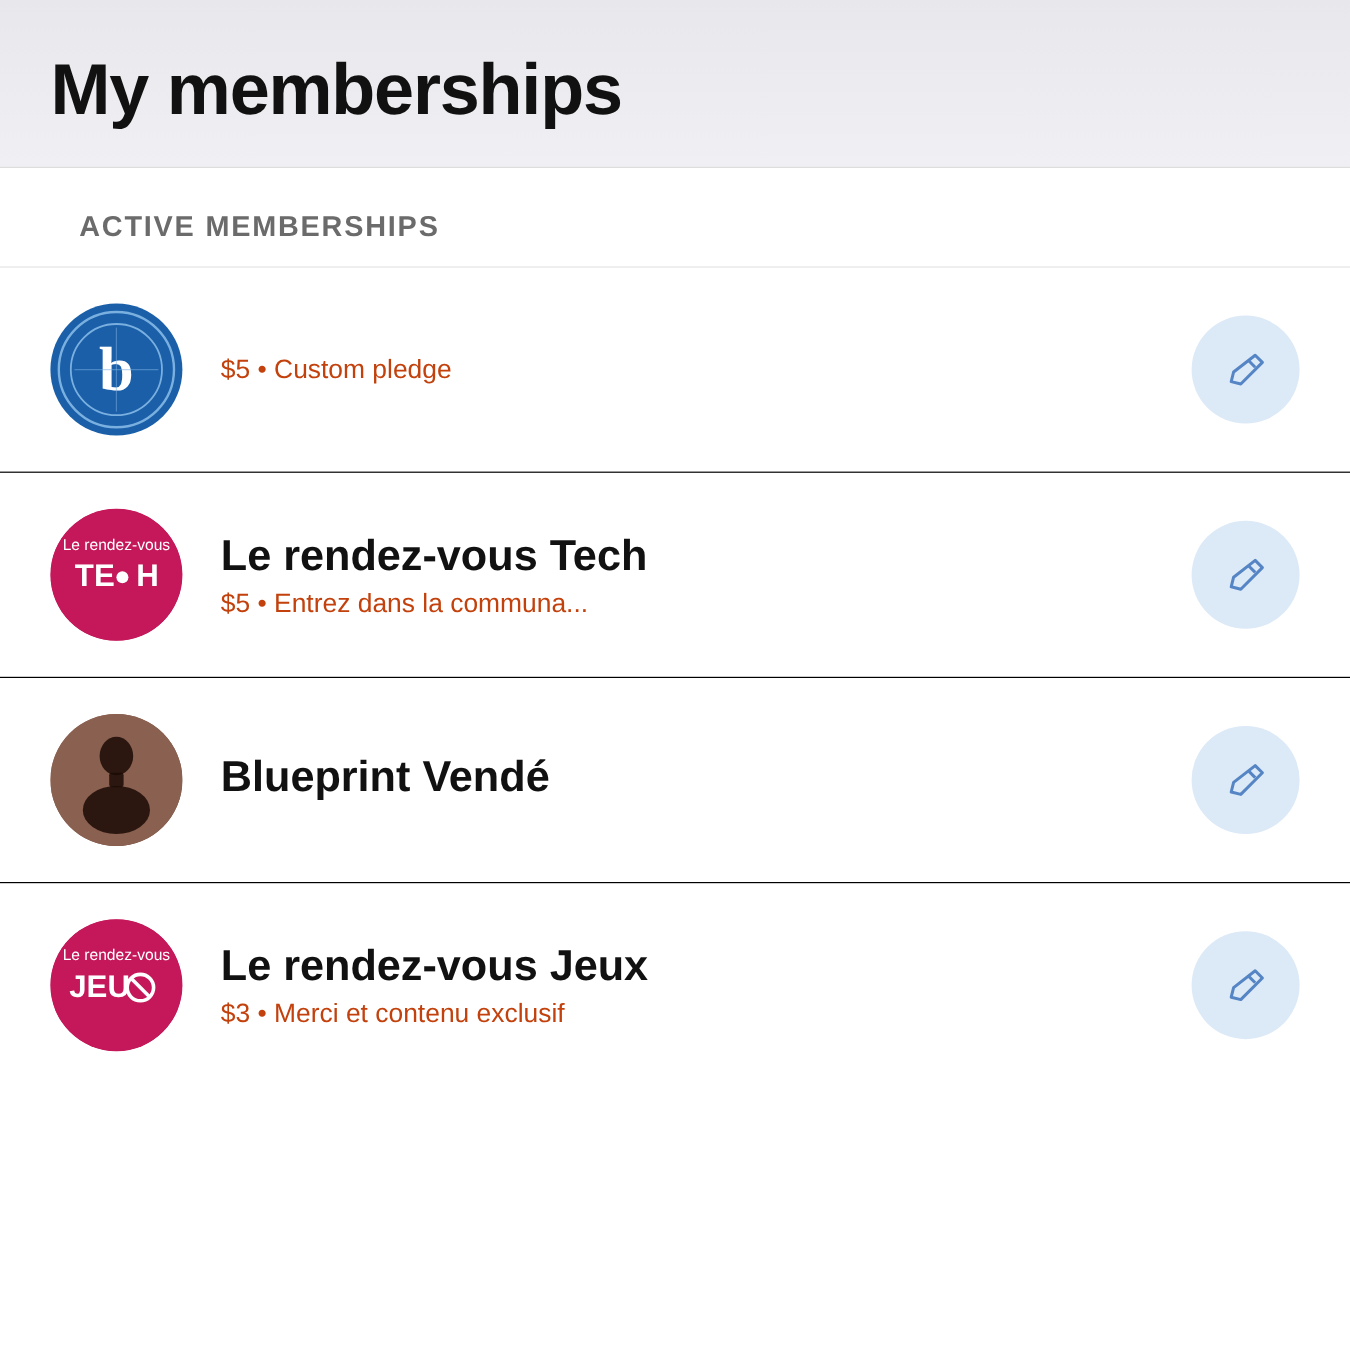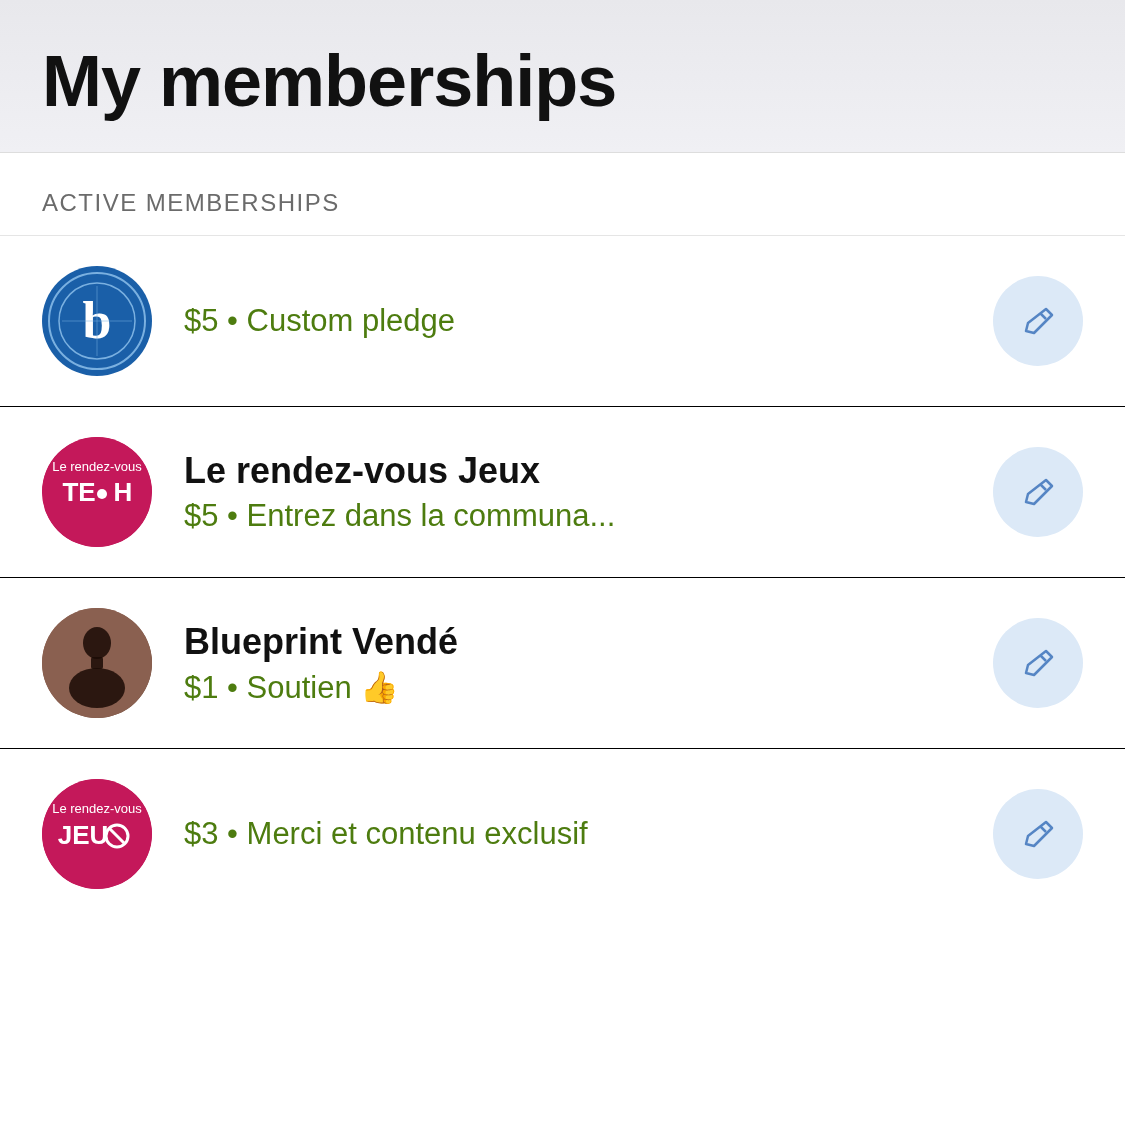--- a/index.html
+++ b/index.html
@@ -15,41 +15,42 @@
       min-height: 1134px;
     }
 
     .page-header {
       background: linear-gradient(to bottom, #e8e8ec, #f0f0f4);
       padding: 40px 42px 30px 42px;
       border-bottom: 1px solid #ddd;
     }
 
     .page-title {
-      font-size: 72px;
+      font-size: 60px;
       font-weight: 800;
       color: #111;
       letter-spacing: -1px;
     }
 
     .content {
       background: #fff;
       min-height: 1000px;
     }
 
     .section-header {
       padding: 36px 42px 18px 42px;
     }
 
     .section-label {
       font-size: 24px;
-      font-weight: 400;
+      font-weight: 700;
       color: #6b6b6b;
       letter-spacing: 1.5px;
       text-transform: uppercase;
+      margin-left: 24px;
     }
 
     .membership-list {
       list-style: none;
     }
 
     .membership-item {
       display: flex;
       align-items: center;
       padding: 30px 42px;
@@ -94,22 +95,22 @@
     }
 
     .membership-name {
       font-size: 36px;
       font-weight: 600;
       color: #111;
       margin-bottom: 6px;
     }
 
     .membership-detail {
-      font-size: 31px;
-      color: #4d7c0f;
+      font-size: 22px;
+      color: #c2410c;
       font-weight: 400;
     }
 
     .edit-button {
       width: 90px;
       height: 90px;
       border-radius: 50%;
       background: #dce9f7;
       border: none;
       display: flex;
@@ -169,21 +170,21 @@
         <div class="avatar avatar-rdv-tech">
           <svg viewBox="0 0 110 110" xmlns="http://www.w3.org/2000/svg">
             <rect width="110" height="110" rx="55" fill="#c4185a"></rect>
             <text x="55" y="34" text-anchor="middle" font-size="13" font-weight="400" fill="#fff" font-family="Arial, sans-serif">Le rendez-vous</text>
             <text x="37" y="64" text-anchor="middle" font-size="26" font-weight="800" fill="#fff" font-family="Arial, sans-serif">TE</text>
             <circle cx="60" cy="57" r="5" fill="#fff"></circle>
             <text x="81" y="64" text-anchor="middle" font-size="26" font-weight="800" fill="#fff" font-family="Arial, sans-serif">H</text>
           </svg>
         </div>
         <div class="membership-info">
-          <div class="membership-name">Le rendez-vous Jeux</div>
+          <div class="membership-name">Le rendez-vous Tech</div>
           <div class="membership-detail">$5 • Entrez dans la communa...</div>
         </div>
         <button class="edit-button" aria-label="Edit Le rendez-vous Tech membership">
           <svg viewBox="0 0 40 40" xmlns="http://www.w3.org/2000/svg" fill="none">
             <path d="M8 30L10 22L28 8L34 14L16 32L8 30Z" stroke="#5585c4" stroke-width="2.5" stroke-linejoin="round"></path>
             <path d="M22 12L28 18" stroke="#5585c4" stroke-width="2.5"></path>
           </svg>
         </button>
       </li>
 
@@ -203,21 +204,20 @@
 
             <ellipse cx="55" cy="35" rx="14" ry="16" fill="#1a0a05" opacity="0.85"></ellipse>
 
             <ellipse cx="55" cy="80" rx="28" ry="20" fill="#1a0a05" opacity="0.85"></ellipse>
 
             <rect x="49" y="49" width="12" height="12" fill="#1a0a05" opacity="0.85" rx="2"></rect>
           </svg>
         </div>
         <div class="membership-info">
           <div class="membership-name">Blueprint Vendé</div>
-          <div class="membership-detail">$1 • Soutien 👍</div>
         </div>
         <button class="edit-button" aria-label="Edit Guillaume Vendé membership">
           <svg viewBox="0 0 40 40" xmlns="http://www.w3.org/2000/svg" fill="none">
             <path d="M8 30L10 22L28 8L34 14L16 32L8 30Z" stroke="#5585c4" stroke-width="2.5" stroke-linejoin="round"></path>
             <path d="M22 12L28 18" stroke="#5585c4" stroke-width="2.5"></path>
           </svg>
         </button>
       </li>
 
       <li class="membership-item">
@@ -225,20 +225,21 @@
           <svg viewBox="0 0 110 110" xmlns="http://www.w3.org/2000/svg">
             <rect width="110" height="110" rx="55" fill="#c4185a"></rect>
             <text x="55" y="34" text-anchor="middle" font-size="13" font-weight="400" fill="#fff" font-family="Arial, sans-serif">Le rendez-vous</text>
             <text x="41" y="65" text-anchor="middle" font-size="26" font-weight="800" fill="#fff" font-family="Arial, sans-serif">JEU</text>
 
             <circle cx="75" cy="57" r="11" fill="none" stroke="#fff" stroke-width="3"></circle>
             <line x1="67" y1="49" x2="83" y2="65" stroke="#fff" stroke-width="3"></line>
           </svg>
         </div>
         <div class="membership-info">
+          <div class="membership-name">Le rendez-vous Jeux</div>
           <div class="membership-detail">$3 • Merci et contenu exclusif</div>
         </div>
         <button class="edit-button" aria-label="Edit Le rendez-vous Jeux membership">
           <svg viewBox="0 0 40 40" xmlns="http://www.w3.org/2000/svg" fill="none">
             <path d="M8 30L10 22L28 8L34 14L16 32L8 30Z" stroke="#5585c4" stroke-width="2.5" stroke-linejoin="round"></path>
             <path d="M22 12L28 18" stroke="#5585c4" stroke-width="2.5"></path>
           </svg>
         </button>
       </li>
 

